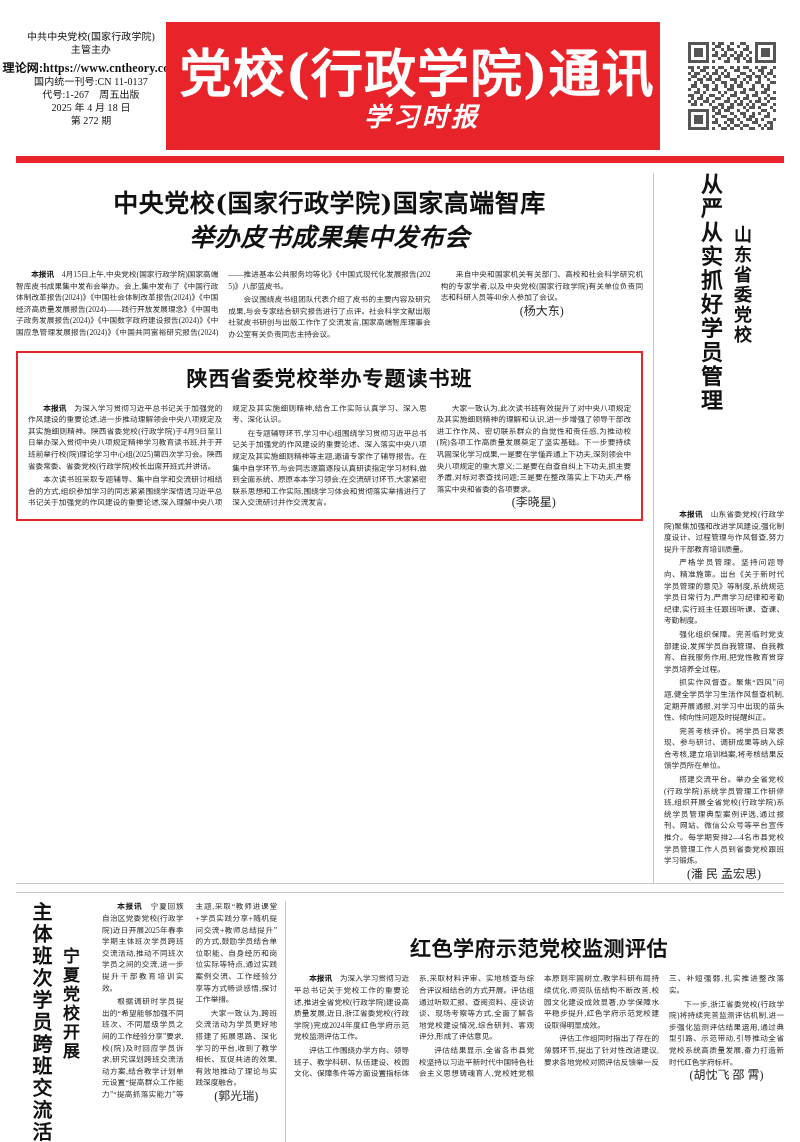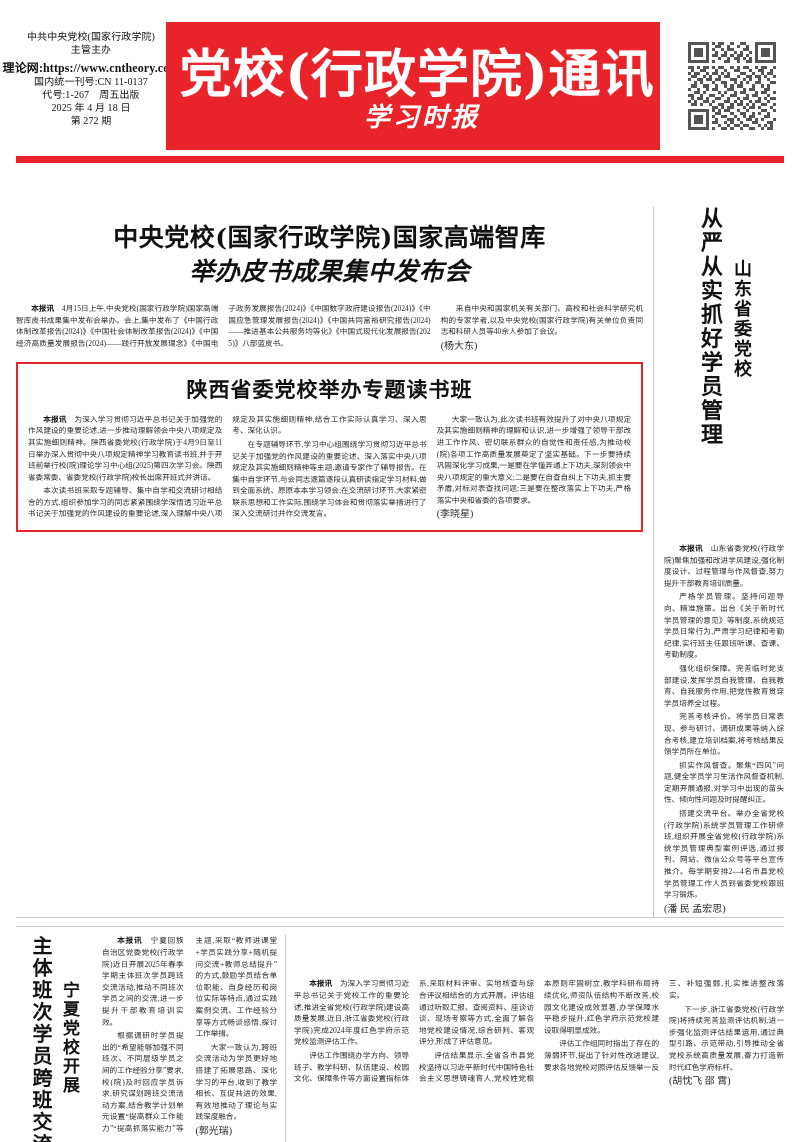--- a/index.html
+++ b/index.html
@@ -117,21 +117,20 @@
   .content {
     margin: 0 16px;
     position: relative;
   }
 
   
   .sec1 {
     display: flex;
     border-bottom: 1px solid #c8c8c8;
     padding-top: 10px;
-    margin-top: 34px;
   }
   .sec1-main {
     flex: 1 1 auto;
     padding-right: 10px;
     border-right: 1px solid #c8c8c8;
     box-sizing: border-box;
   }
   .sec1-side {
     flex: 0 0 130px;
     width: 130px;
@@ -183,23 +182,23 @@
     color: #2b2b2b;
     text-indent: 2em;
     margin: 0 0 2px 0;
     word-break: break-all;
   }
   .lead-tag {
     font-weight: bold;
     color: #111;
   }
   .byline {
-    font-size: 10px;
+    font-size: 12px;
     line-height: 11.6px;
-    text-align: left;
+    text-align: center;
     color: #2b2b2b;
     margin: 1px 0 3px 0;
     text-indent: 0;
   }
 
   
   .redbox {
     border: 2px solid #e8232a;
     padding: 8px 10px 8px 10px;
     margin: 10px 0 0 0;
@@ -521,20 +520,21 @@
 
       <div class="sec1-main">
 
         <div class="headline-main">
           <span>中央党校(国家行政学院)国家高端智库</span>
           <span class="l2">举办皮书成果集中发布会</span>
         </div>
 
         <div class="cols3">
           <p class="body-text"><span class="lead-tag">本报讯</span>　<span>4月15日上午,中央党校(国家行政学院)国家高端智库皮书成果集中发布会举办。会上,集中发布了《中国行政体制改革报告(2024)》《中国社会体制改革报告(2024)》《中国经济高质量发展报告(2024)——践行开放发展理念》《中国电子政务发展报告(2024)》《中国数字政府建设报告(2024)》《中国应急管理发展报告(2024)》《中国共同富裕研究报告(2024)——推进基本公共服务均等化》《中国式现代化发展报告(2025)》八部蓝皮书。</span></p>
+          <p class="body-text">会议围绕皮书组团队代表介绍了皮书的主要内容及研究成果,与会专家结合研究报告进行了点评。社会科学文献出版社就皮书研创与出版工作作了交流发言,国家高端智库理事会办公室有关负责同志主持会议。</p>
           <p class="body-text">来自中央和国家机关有关部门、高校和社会科学研究机构的专家学者,以及中央党校(国家行政学院)有关单位负责同志和科研人员等40余人参加了会议。</p>
           <p class="byline">(杨大东)</p>
         </div>
 
         <div class="redbox">
           <div class="headline-red">陕西省委党校举办专题读书班</div>
           <div class="cols3">
             <p class="body-text"><span class="lead-tag">本报讯</span>　<span>为深入学习贯彻习近平总书记关于加强党的作风建设的重要论述,进一步推动理解领会中央八项规定及其实施细则精神。陕西省委党校(行政学院)于4月9日至11日举办深入贯彻中央八项规定精神学习教育读书班,并于开班前举行校(院)理论学习中心组(2025)第四次学习会。陕西省委常委、省委党校(行政学院)校长出席开班式并讲话。</span></p>
             <p class="body-text">本次读书班采取专题辅导、集中自学和交流研讨相结合的方式,组织参加学习的同志紧紧围绕学深悟透习近平总书记关于加强党的作风建设的重要论述,深入理解中央八项规定及其实施细则精神,结合工作实际认真学习、深入思考、深化认识。</p>
             <p class="body-text">在专题辅导环节,学习中心组围绕学习贯彻习近平总书记关于加强党的作风建设的重要论述、深入落实中央八项规定及其实施细则精神等主题,邀请专家作了辅导报告。在集中自学环节,与会同志逐篇逐段认真研读指定学习材料,做到全面系统、原原本本学习领会;在交流研讨环节,大家紧密联系思想和工作实际,围绕学习体会和贯彻落实举措进行了深入交流研讨并作交流发言。</p>
@@ -547,22 +547,22 @@
 
       <div class="sec1-side">
         <div class="vwrap">
           <div class="vtitle big">从严从实抓好学员管理</div>
           <div class="vtitle small">山东省委党校</div>
         </div>
         <div>
           <p class="body-text"><span class="lead-tag">本报讯</span>　<span>山东省委党校(行政学院)聚焦加强和改进学风建设,强化制度设计、过程管理与作风督查,努力提升干部教育培训质量。</span></p>
           <p class="body-text">严格学员管理。坚持问题导向、精准施策。出台《关于新时代学员管理的意见》等制度,系统规范学员日常行为,严肃学习纪律和考勤纪律,实行班主任跟班听课、查课、考勤制度。</p>
           <p class="body-text">强化组织保障。完善临时党支部建设,发挥学员自我管理、自我教育、自我服务作用,把党性教育贯穿学员培养全过程。</p>
+          <p class="body-text">抓实作风督查。聚焦“四风”问题,健全学员学习生活作风督查机制,定期开展通报,对学习中出现的苗头性、倾向性问题及时提醒纠正。</p>
           <p class="body-text">完善考核评价。将学员日常表现、参与研讨、调研成果等纳入综合考核,建立培训档案,将考核结果反馈学员所在单位。</p>
-          <p class="body-text">抓实作风督查。聚焦“四风”问题,健全学员学习生活作风督查机制,定期开展通报,对学习中出现的苗头性、倾向性问题及时提醒纠正。</p>
           <p class="body-text">搭建交流平台。举办全省党校(行政学院)系统学员管理工作研修班,组织开展全省党校(行政学院)系统学员管理典型案例评选,通过报刊、网站、微信公众号等平台宣传推介。每学期安排2—4名市县党校学员管理工作人员到省委党校跟班学习锻炼。</p>
           <p class="byline">(潘 民 孟宏思)</p>
         </div>
       </div>
 
     </div>
 
     <div class="sec2">
 
       <div class="sec2-left">
@@ -574,20 +574,21 @@
           <p class="body-text"><span class="lead-tag">本报讯</span>　<span>宁夏回族自治区党委党校(行政学院)近日开展2025年春季学期主体班次学员跨班交流活动,推动不同班次学员之间的交流,进一步提升干部教育培训实效。</span></p>
           <p class="body-text">根据调研时学员提出的“希望能够加强不同班次、不同层级学员之间的工作经验分享”要求,校(院)及时回应学员诉求,研究谋划跨班交流活动方案,结合教学计划单元设置“提高群众工作能力”“提高抓落实能力”等主题,采取“教师进课堂+学员实践分享+随机提问交流+教师总结提升”的方式,鼓励学员结合单位职能、自身经历和岗位实际等特点,通过实践案例交流、工作经验分享等方式畅谈感悟,探讨工作举措。</p>
           <p class="body-text">大家一致认为,跨班交流活动为学员更好地搭建了拓展思路、深化学习的平台,收到了教学相长、互促共进的效果,有效地推动了理论与实践深度融合。</p>
           <p class="byline">(郭光瑞)</p>
         </div>
       </div>
 
       <div class="sec2-right">
         <div class="headline-zj">
           <br>
+          <span>红色学府示范党校监测评估</span>
         </div>
         <div class="cols4">
           <p class="body-text"><span class="lead-tag">本报讯</span>　<span>为深入学习贯彻习近平总书记关于党校工作的重要论述,推进全省党校(行政学院)建设高质量发展,近日,浙江省委党校(行政学院)完成2024年度红色学府示范党校监测评估工作。</span></p>
           <p class="body-text">评估工作围绕办学方向、领导班子、教学科研、队伍建设、校园文化、保障条件等方面设置指标体系,采取材料评审、实地核查与综合评议相结合的方式开展。评估组通过听取汇报、查阅资料、座谈访谈、现场考察等方式,全面了解各地党校建设情况,综合研判、客观评分,形成了评估意见。</p>
           <p class="body-text">评估结果显示,全省各市县党校坚持以习近平新时代中国特色社会主义思想铸魂育人,党校姓党根本原则牢固树立,教学科研布局持续优化,师资队伍结构不断改善,校园文化建设成效显著,办学保障水平稳步提升,红色学府示范党校建设取得明显成效。</p>
           <p class="body-text">评估工作组同时指出了存在的薄弱环节,提出了针对性改进建议,要求各地党校对照评估反馈举一反三、补短强弱,扎实推进整改落实。</p>
           <p class="body-text">下一步,浙江省委党校(行政学院)将持续完善监测评估机制,进一步强化监测评估结果运用,通过典型引路、示范带动,引导推动全省党校系统高质量发展,奋力打造新时代红色学府标杆。</p>
           <p class="byline">(胡忱飞 邵 霄)</p>
         </div>
       </div>

